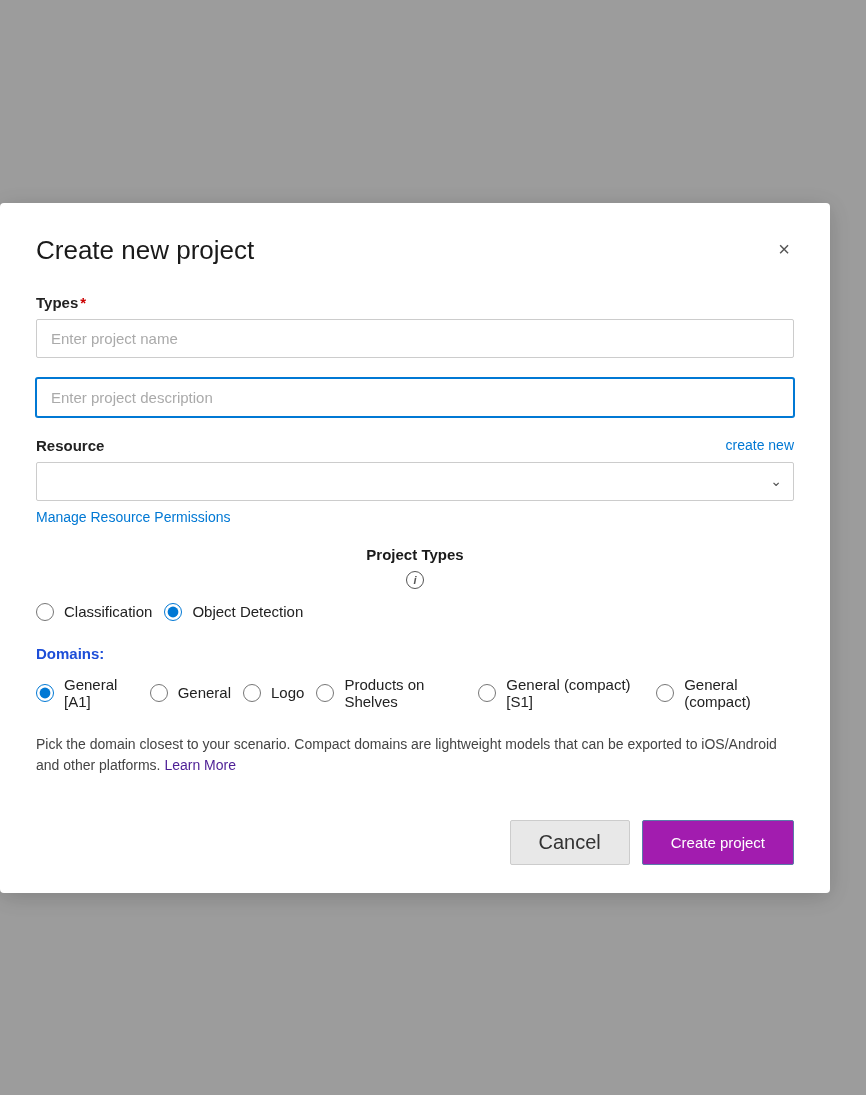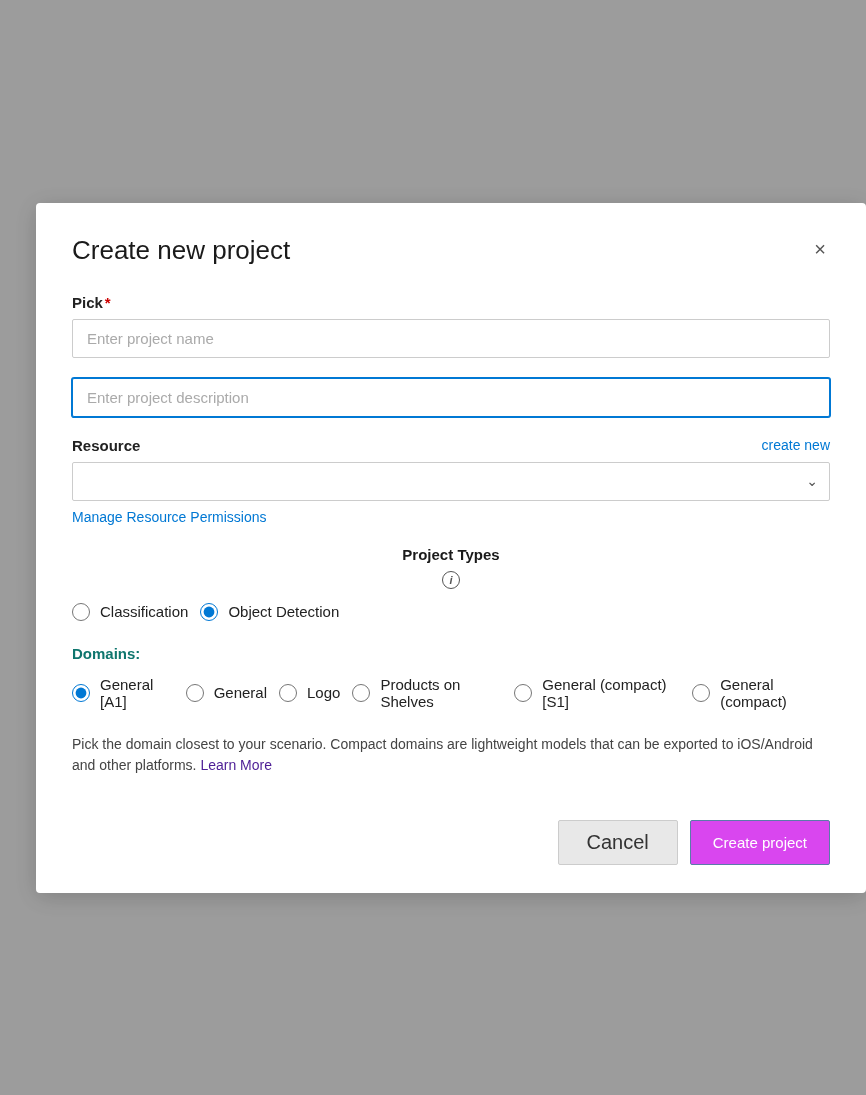--- a/index.html
+++ b/index.html
@@ -16,21 +16,21 @@
       align-items: center;
       min-height: 1095px;
       width: 866px;
     }
 
     .dialog-overlay {
       position: fixed;
       top: 0; left: 0; right: 0; bottom: 0;
       background: rgba(0,0,0,0.3);
       display: flex;
-      justify-content: flex-end;
+      justify-content: flex-start;
       align-items: center;
     }
 
     .dialog {
       background: #ffffff;
       border-radius: 4px;
       width: 830px;
       max-height: 1060px;
       padding: 32px 36px 28px 36px;
       position: relative;
@@ -199,21 +199,21 @@
       width: 18px;
       height: 18px;
       cursor: pointer;
       accent-color: #0078d4;
       flex-shrink: 0;
     }
 
     .domains-label {
       font-size: 15px;
       font-weight: 700;
-      color: #0f766e;
+      color: #1d4ed8;
       margin-bottom: 14px;
     }
 
     .hint-text {
       font-size: 14px;
       color: #444;
       line-height: 1.5;
       margin-top: 18px;
       margin-bottom: 28px;
     }
@@ -235,43 +235,43 @@
       padding: 10px 28px;
       background: #e8e8e8;
       border: 1px solid #ccc;
       border-radius: 2px;
       font-size: 20px;
       color: #333;
       cursor: pointer;
     }
 
     .btn-create {
-      padding: 10px 22px;
-      background: #d946ef;
+      padding: 10px 28px;
+      background: #a21caf;
       border: 1px solid #5a7ba9;
       border-radius: 2px;
       font-size: 15px;
       color: #fff;
       cursor: pointer;
     }
   </style>
 </head>
 <body>
 
 <div class="dialog-overlay">
   <div class="dialog">
 
     <div class="dialog-header">
       <h1 class="dialog-title">Create new project</h1>
       <button class="close-button">×</button>
     </div>
 
     <div class="form-group">
       <label class="form-label">
-        <span>Pick</span><span class="required-star">*</span>
+        <span>Types</span><span class="required-star">*</span>
       </label>
       <input type="text" class="form-input" placeholder="Enter project name" style="">
     </div>
 
     <div class="form-group">
       <input type="text" class="form-input active-focus" placeholder="Enter project description" style="">
     </div>
 
     <div class="form-group">
       <div class="resource-label-row">

